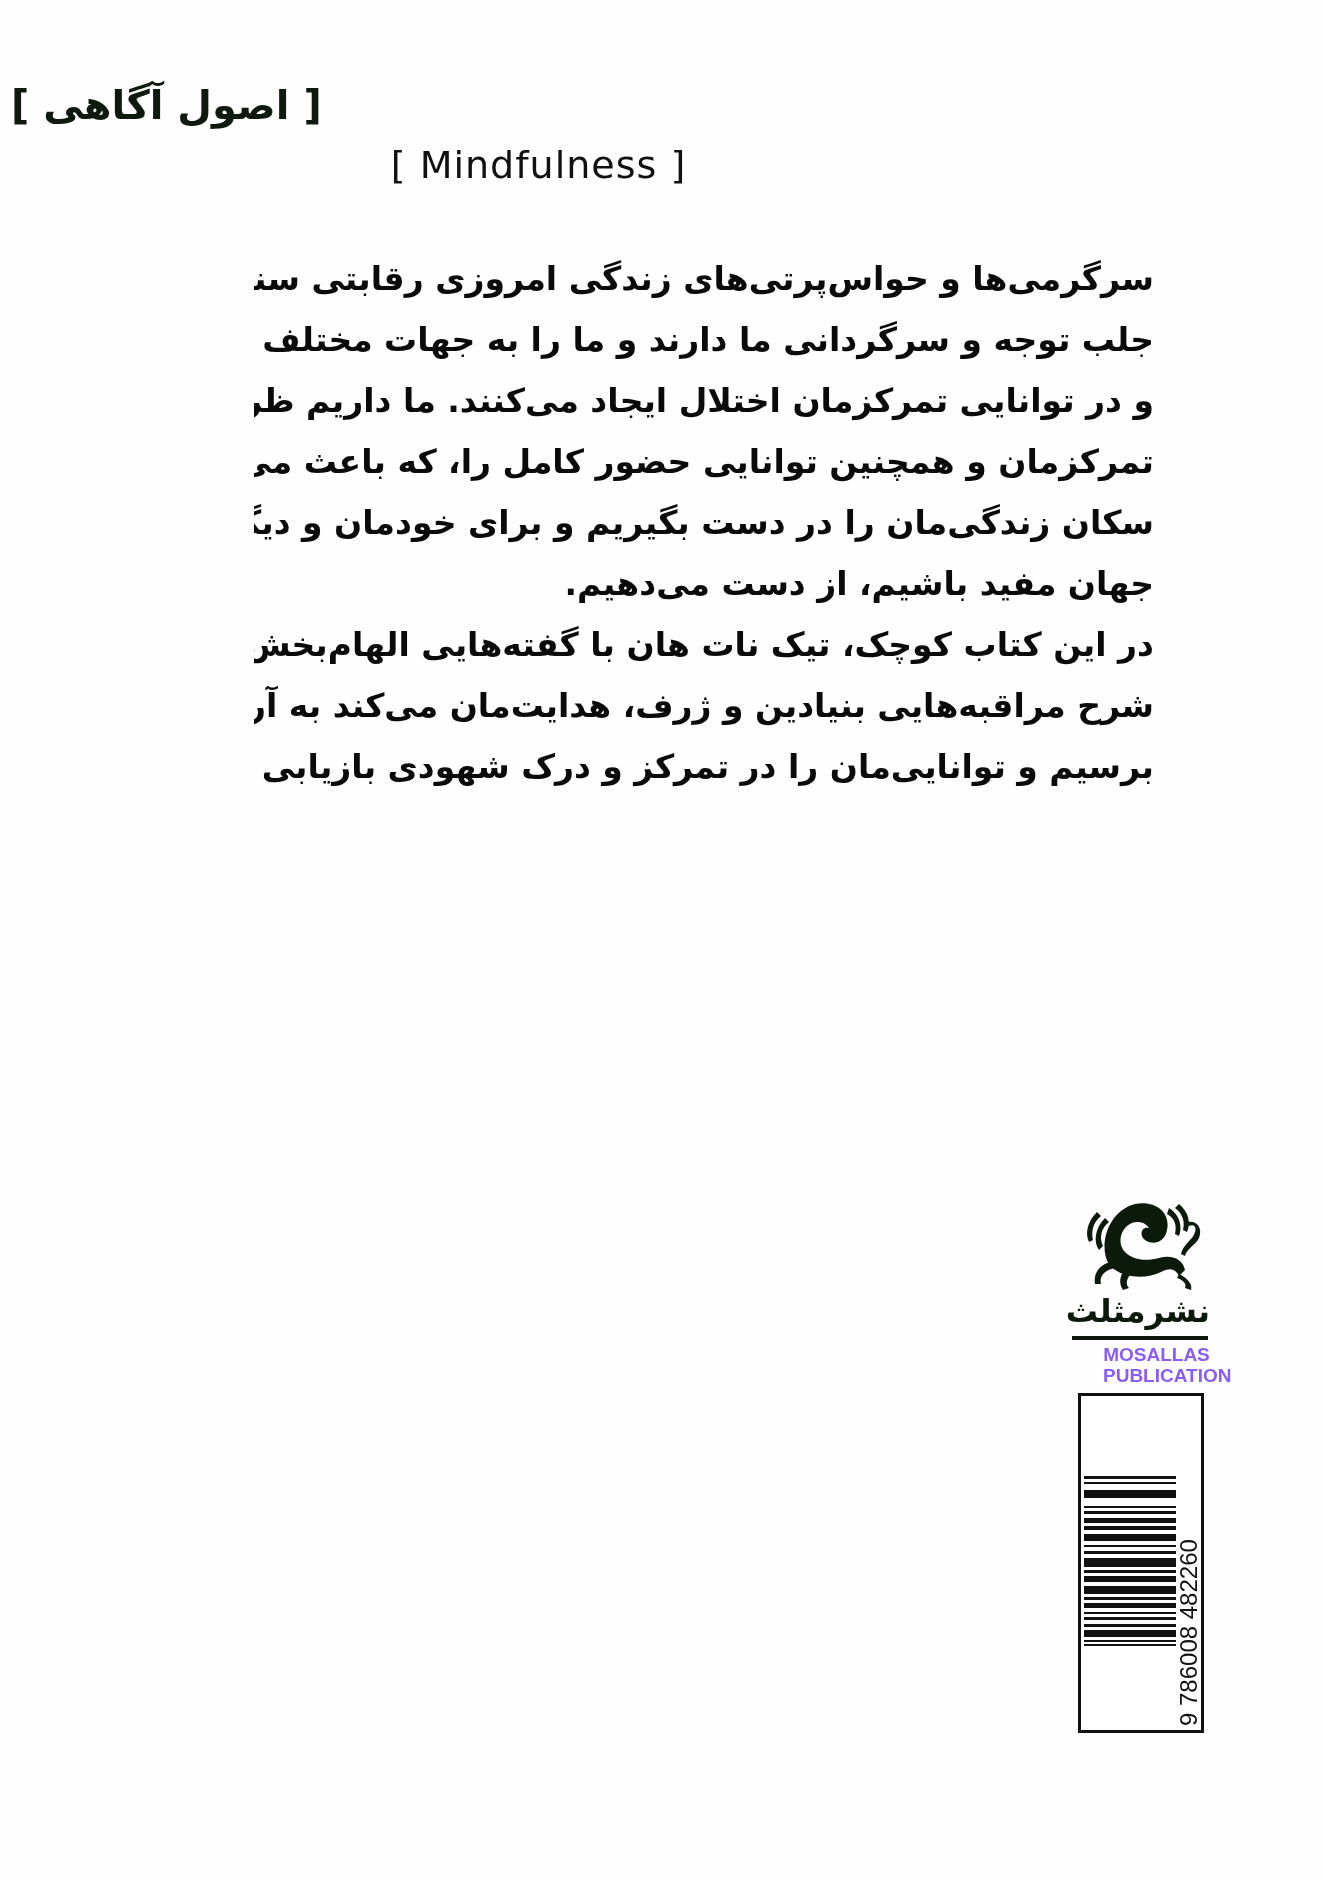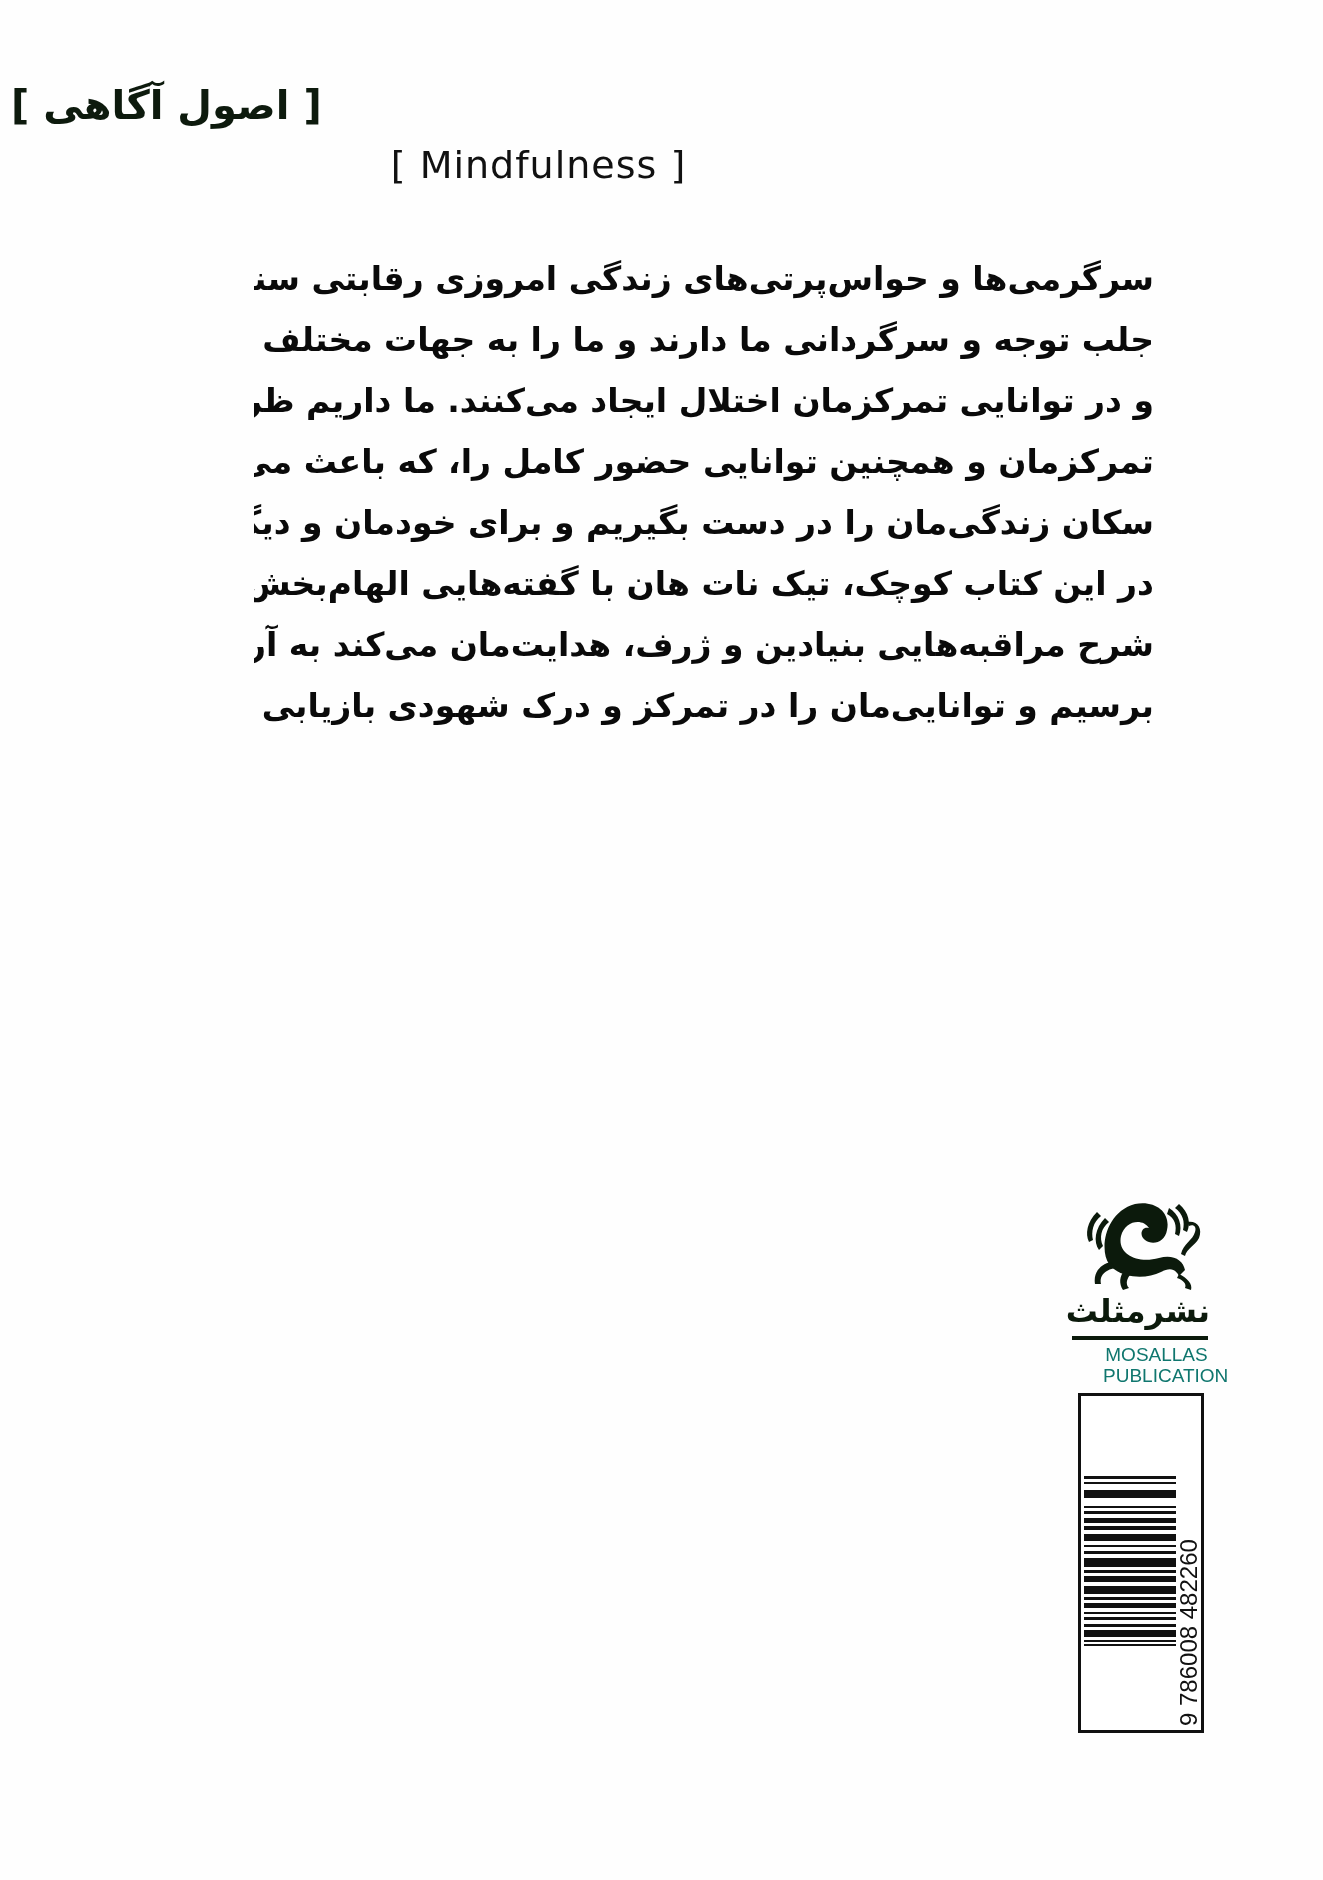--- a/index.html
+++ b/index.html
@@ -10,41 +10,42 @@
   .title-en { position:absolute; top:143px; left:0; width:1077px; text-align:center;
               font-family:"DejaVu Sans", sans-serif; font-size:38px; letter-spacing:1px; color:#111; }
   .body-text { position:absolute; top:248px; left:254px; width:900px; direction:rtl; text-align:justify;
                font-family:"DejaVu Sans", sans-serif; font-weight:bold; font-size:33px; line-height:61px; color:#0a0a0a; }
   .body-text .line { display:block; text-align:justify; text-align-last:justify; white-space:nowrap; overflow:hidden; }
   .body-text .last { text-align-last:right; }
   .logo { position:absolute; left:1070px; top:1198px; width:140px; }
   .logo svg { display:block; margin:0 auto; }
   .wordmark-fa { text-align:center; font-weight:bold; font-size:32px; direction:rtl; color:#0c1a0c; margin-top:2px;margin-left:19px; }
   .logo-rule { height:4px; background:#0c1a0c; margin:6px 2px 4px 2px; }
-  .wordmark-en { text-align:center; font-family:"Liberation Sans", sans-serif; font-weight:normal; font-size:19px;
-                 line-height:21px; color:#0f766e; letter-spacing:0px;margin-left:33px; }
+  .wordmark-en { text-align:center; font-family:"Liberation Sans", sans-serif; font-weight:bold; font-size:19px;
+                 line-height:21px; color:#8b5cf6; letter-spacing:0px;margin-left:33px; }
   .barcode-box { position:absolute; left:1078px; top:1393px; width:126px; height:340px; border:3px solid #111; background:#fff; box-sizing:border-box; }
   .barcode-bars { position:absolute; left:3px; top:80px; width:92px; height:170px; }
   .barcode-num { position:absolute; left:94px; top:330px; transform-origin:0 0; transform:rotate(-90deg);
                  font-family:"Liberation Sans", sans-serif; font-size:24px; white-space:nowrap; color:#111; width:300px; }
 </style>
 </head>
 <body>
 
 <div>
 
   <div class="title-fa">[ اصول آگاهی ]</div>
   <div class="title-en">[ Mindfulness ]</div>
 
   <div class="body-text">
     <span class="line">سرگرمی‌ها و حواس‌پرتی‌های زندگی امروزی رقابتی سنگین در</span>
     <span class="line">جلب توجه و سرگردانی ما دارند و ما را به جهات مختلف می‌کشانند</span>
     <span class="line">و در توانایی تمرکزمان اختلال ایجاد می‌کنند. ما داریم ظرفیت</span>
     <span class="line">تمرکزمان و همچنین توانایی حضور کامل را، که باعث می‌شود</span>
     <span class="line">سکان زندگی‌مان را در دست بگیریم و برای خودمان و دیگران و</span>
+    <span class="line last">جهان مفید باشیم، از دست می‌دهیم.</span>
     <span class="line">در این کتاب کوچک، تیک نات هان با گفته‌هایی الهام‌بخش و</span>
     <span class="line">شرح مراقبه‌هایی بنیادین و ژرف، هدایت‌مان می‌کند به آرامش</span>
     <span class="line">برسیم و توانایی‌مان را در تمرکز و درک شهودی بازیابی کنیم، تا</span>
   </div>
 
   <div class="logo">
     <svg width="130" height="92" viewBox="0 0 130 92">
       <g fill="#0c1a0c">
         <path d="M60 6 C80 2 96 14 92 32 C90 44 78 48 70 42 C64 38 66 28 74 30 C68 20 50 22 46 38 C42 56 62 66 84 60 C98 56 108 62 110 72 L104 78 C100 70 94 70 86 74 C70 82 44 80 34 66 C24 52 30 14 60 6 Z"></path>
         <path d="M30 20 C20 30 18 44 24 52 L28 48 C24 40 26 30 34 24 Z"></path>

